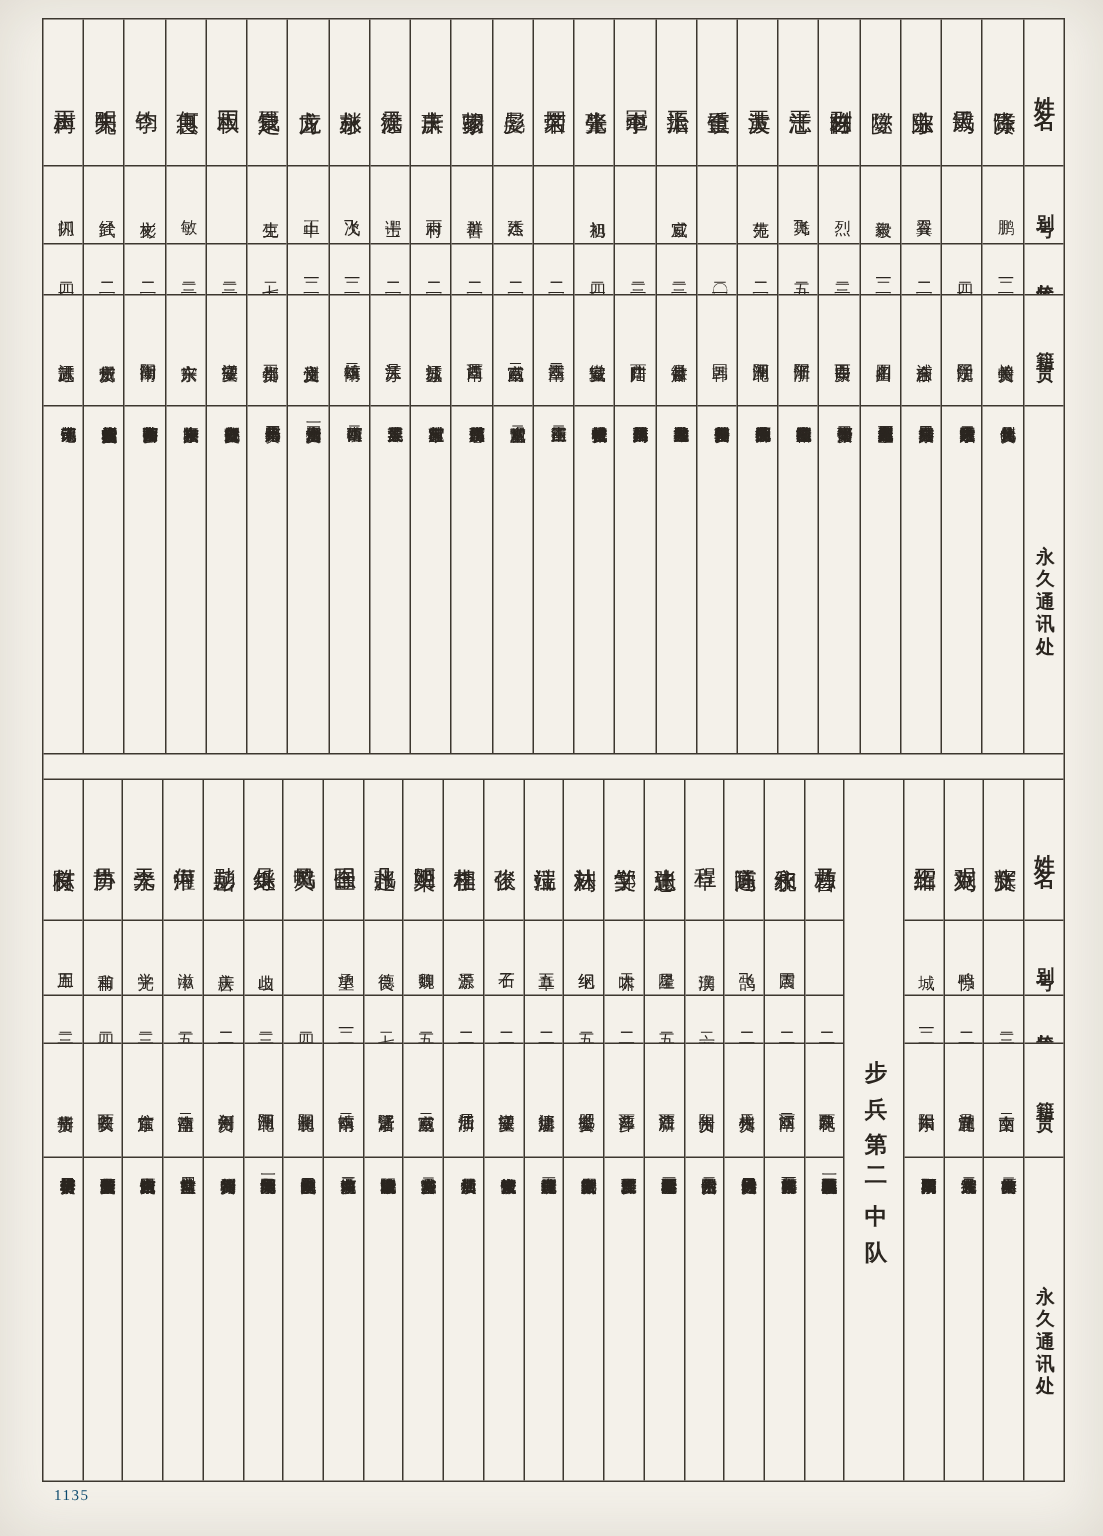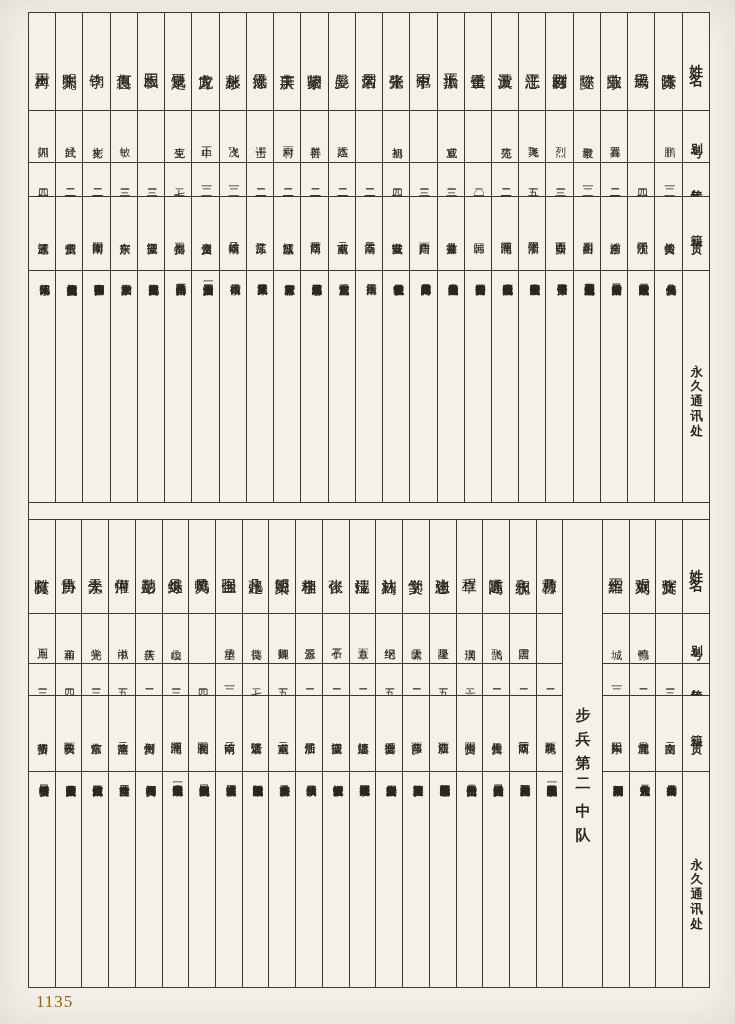--- a/index.html
+++ b/index.html
@@ -56,21 +56,21 @@
                           text-align:center; padding:10px 0 0 0; }
   .unit-col { flex:1.5 1 0; justify-content:center; }
   .unit-cell {
     flex:1; writing-mode:vertical-rl; text-orientation:upright;
     font-size:15px; font-weight:600; letter-spacing:24px;
     line-height:38px; text-align:center; padding-top:26px;
     overflow:hidden;
   }
   .page-number {
     position:absolute; left:36px; top:992px;
-    font-size:17px; letter-spacing:1px; color:#a16207;
+    font-size:10px; letter-spacing:1px; color:#0c4a6e;
     font-family:"Liberation Serif","DejaVu Serif",serif;
   }
 </style>
 </head>
 <body style="--paper: #f4f1ea; --ink: #2b2620; --line: #3c372f;">
 
 <div class="page">
   <div class="frame">
 
     <section class="table table-top">

